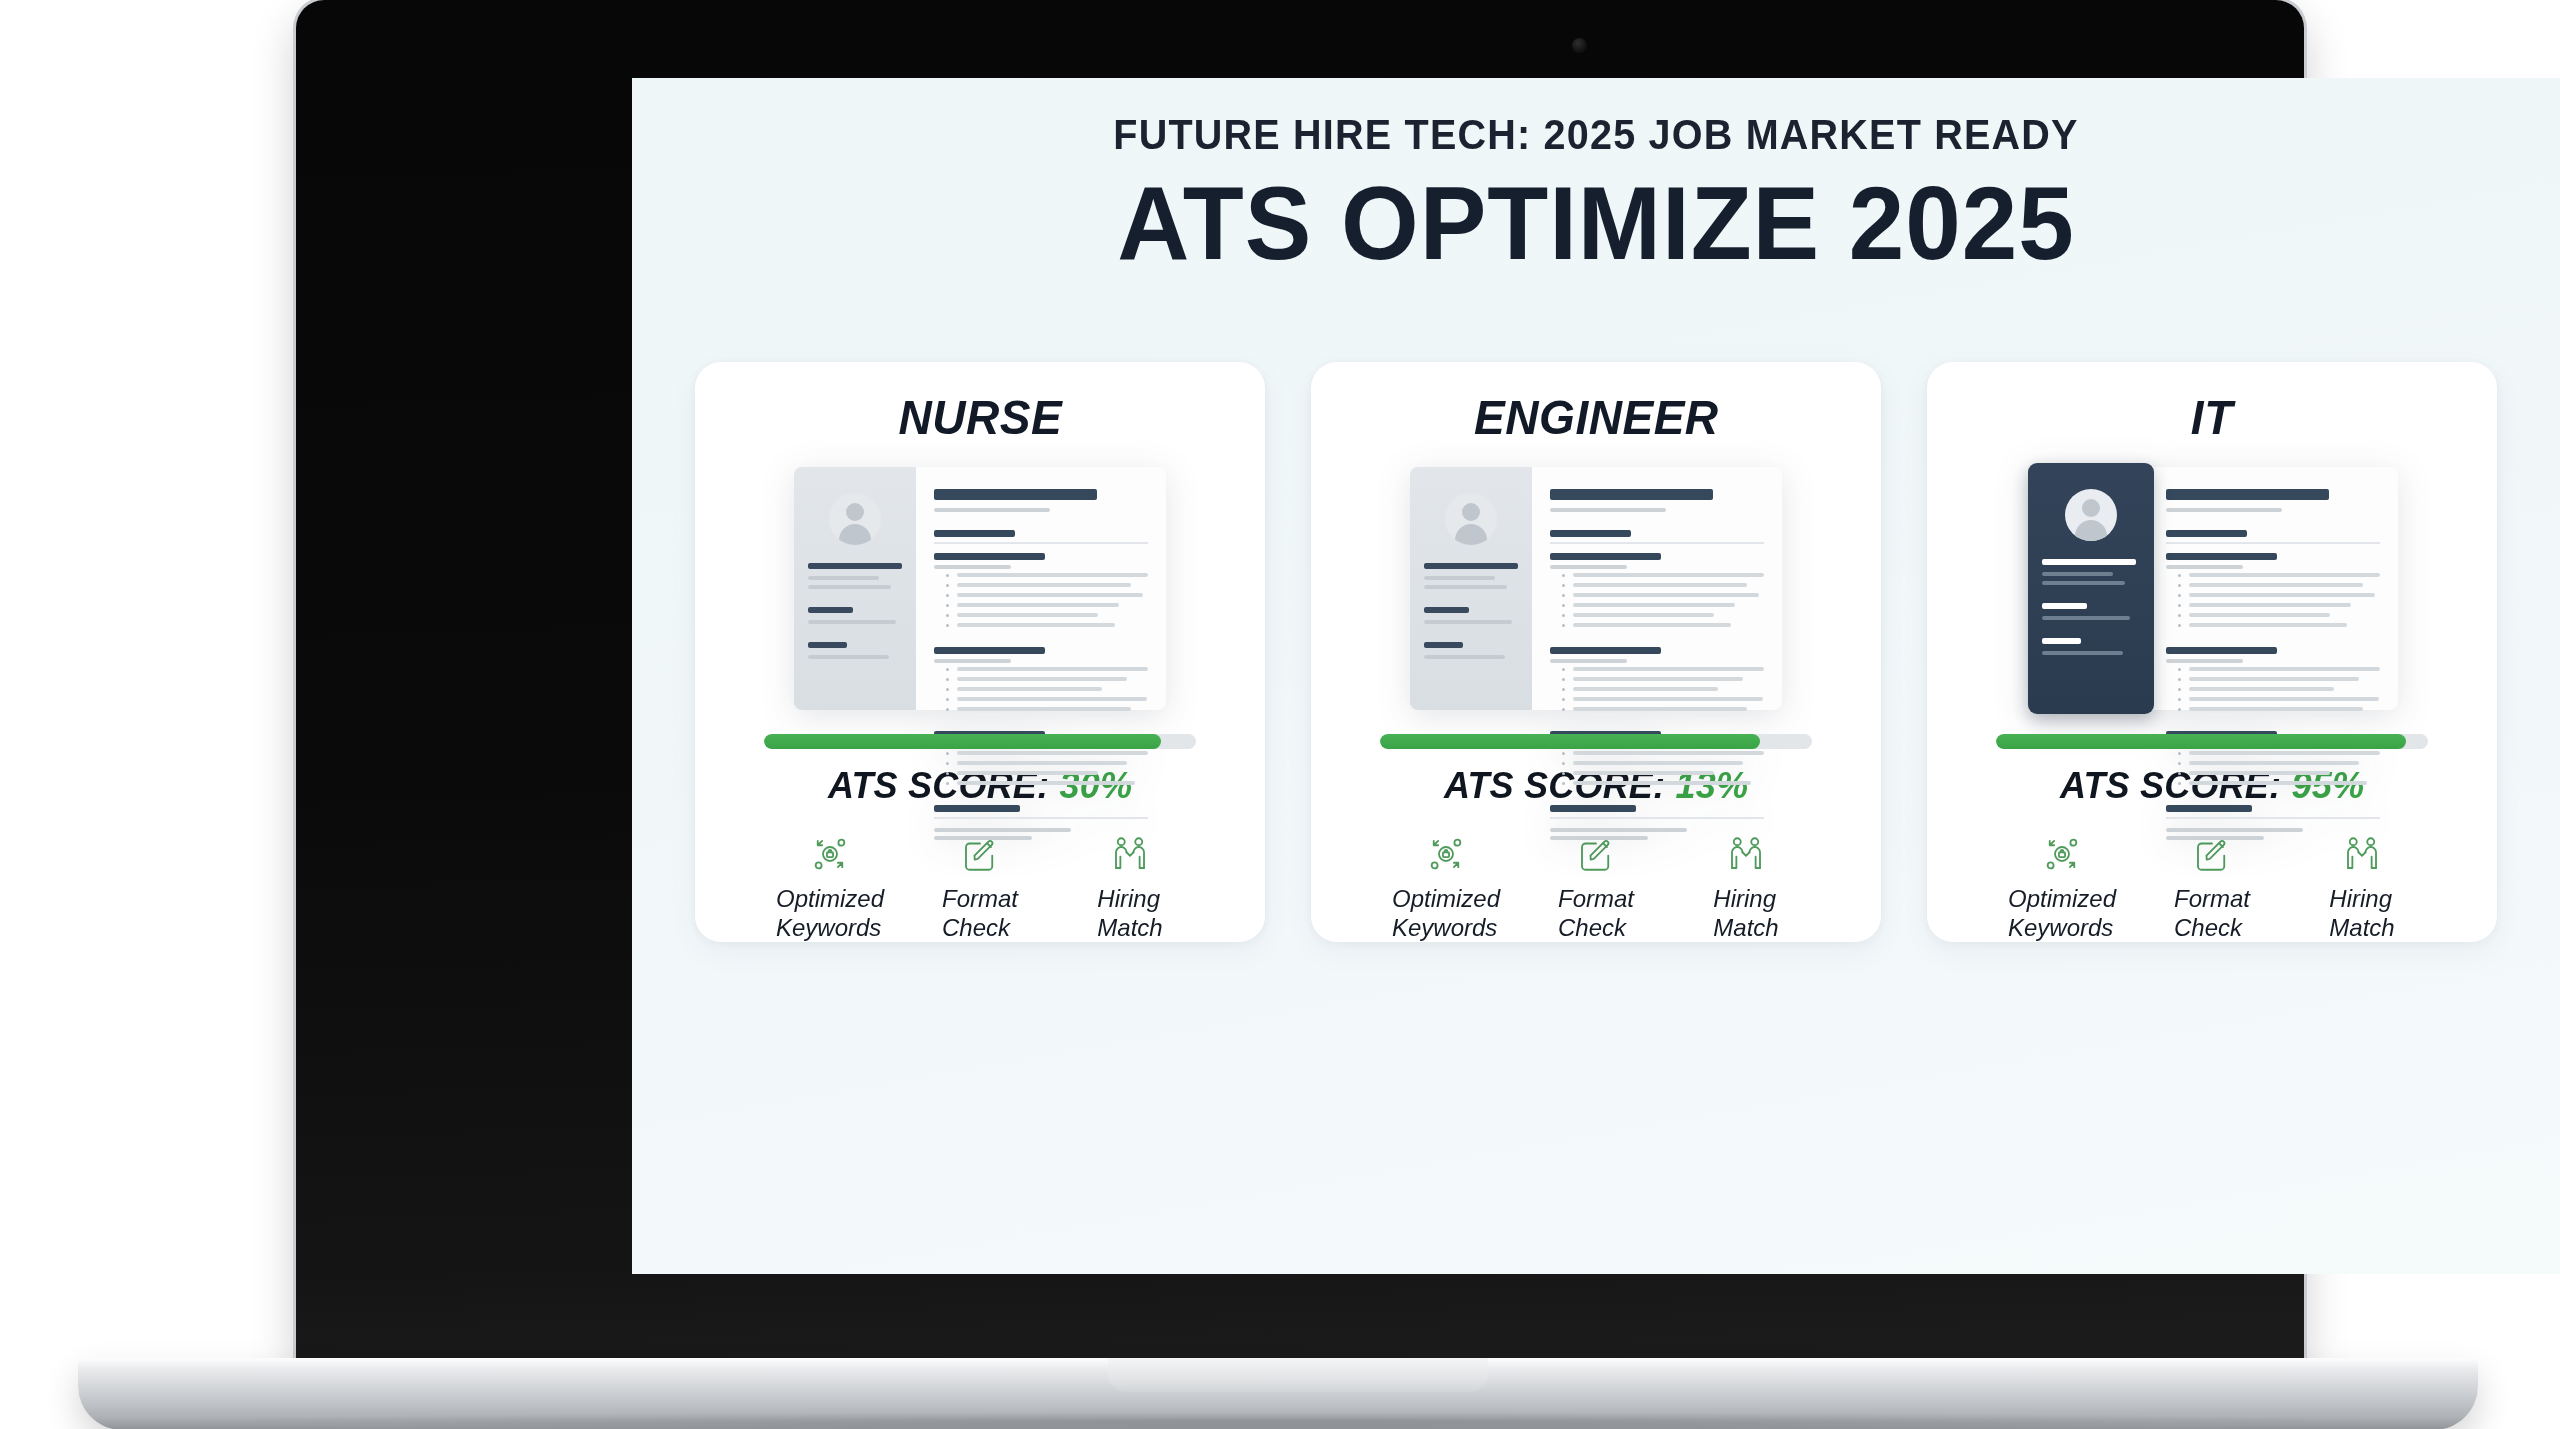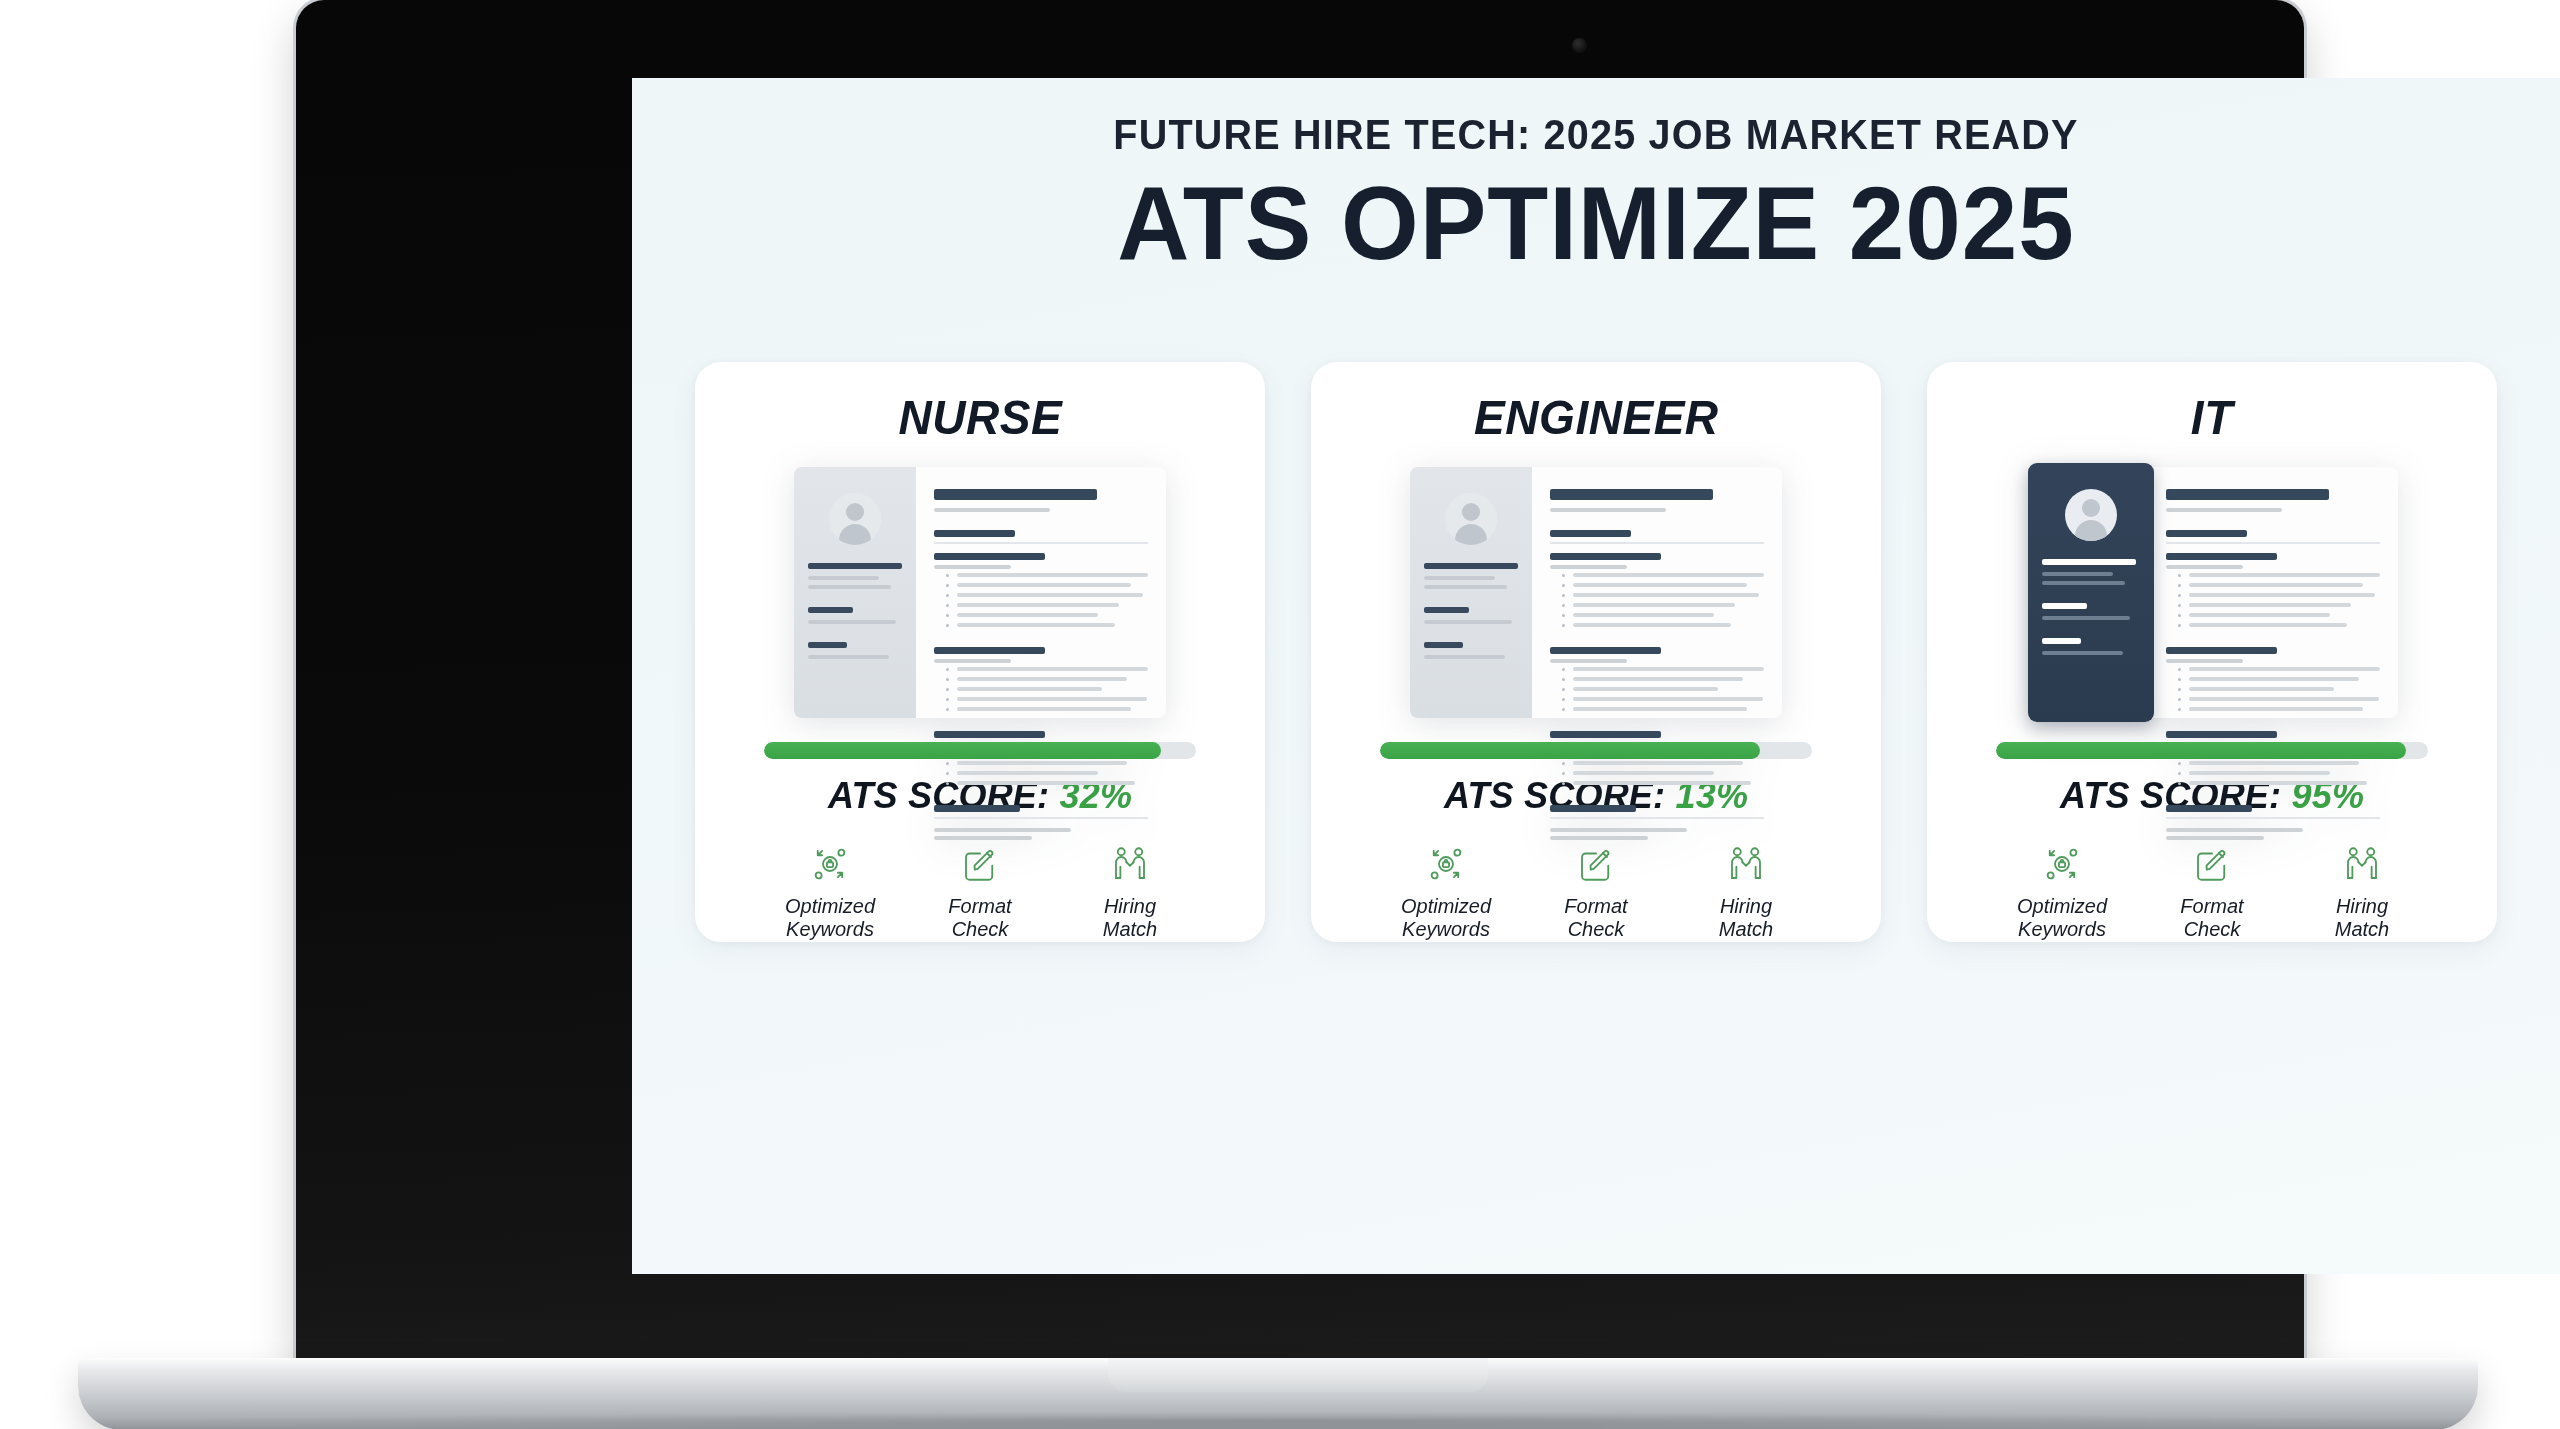--- a/index.html
+++ b/index.html
@@ -168,22 +168,22 @@
     width:440px;
     display:flex;justify-content:space-between;
   }
   .feature{
     width:140px;
     display:flex;flex-direction:column;align-items:center;
   }
   .feature-icon{height:46px;display:flex;align-items:center;justify-content:center;}
   .feature-label{
     margin-top:8px;
-    font-size:20px;line-height:1.18;font-weight:400;color:#161d27;
-    text-align:center;
+    font-size:24px;line-height:1.18;font-weight:400;color:#161d27;
+    text-align:left;
   }
 </style>
 </head>
 <body>
 
 <div id="laptop-mockup">
 
   <div id="laptop-lid">
     <div id="laptop-webcam"></div>
 
@@ -294,21 +294,21 @@
                     <div class="ml-head" style="width: 40%;"></div>
                     <div class="ml-rule"></div>
                     <div class="ml-sub" style="width: 64%;"></div>
                     <div class="ml-sub" style="width: 46%;"></div>
                   </div>
                 </div>
               </div>
               <div class="progress-track">
                 <div class="progress-fill" style="width: 92%;"></div>
               </div>
-              <div class="score-line"><span>ATS SCORE:</span> <span class="pct">32%</span></div>
+              <div class="score-line"><span>ATS SCORE:</span> <span class="pct">30%</span></div>
               <div class="features">
                 <div class="feature">
                   <div class="feature-icon">
                     <svg width="42" height="42" viewBox="0 0 48 48" fill="none" stroke="#4f9b5c" stroke-width="2.1" stroke-linecap="round" stroke-linejoin="round">
                       <circle cx="24" cy="24" r="8"></circle>
                       <rect x="20.5" y="22" width="7" height="5.5" rx="1.2"></rect>
                       <path d="M22.6 22v-1.3a1.4 1.4 0 0 1 2.8 0V22"></path>
                       <circle cx="37" cy="11" r="3.4"></circle>
                       <circle cx="11" cy="37" r="3.4"></circle>
                       <path d="M15 9l-5 5m0-5v5h5"></path>

